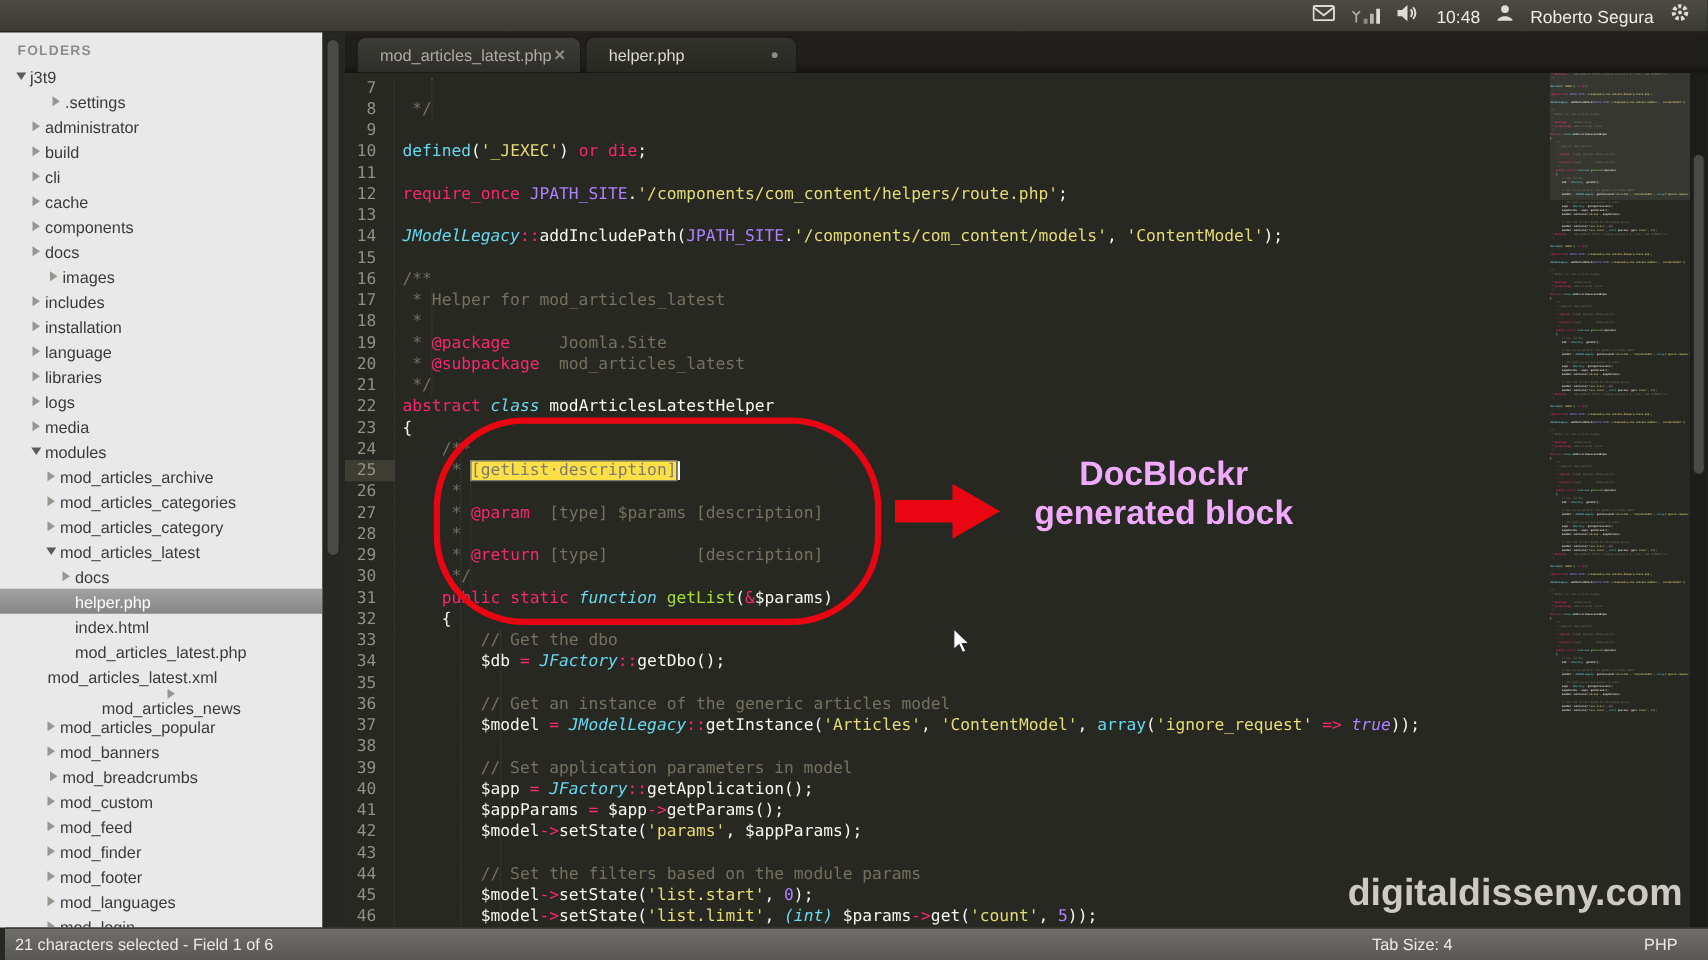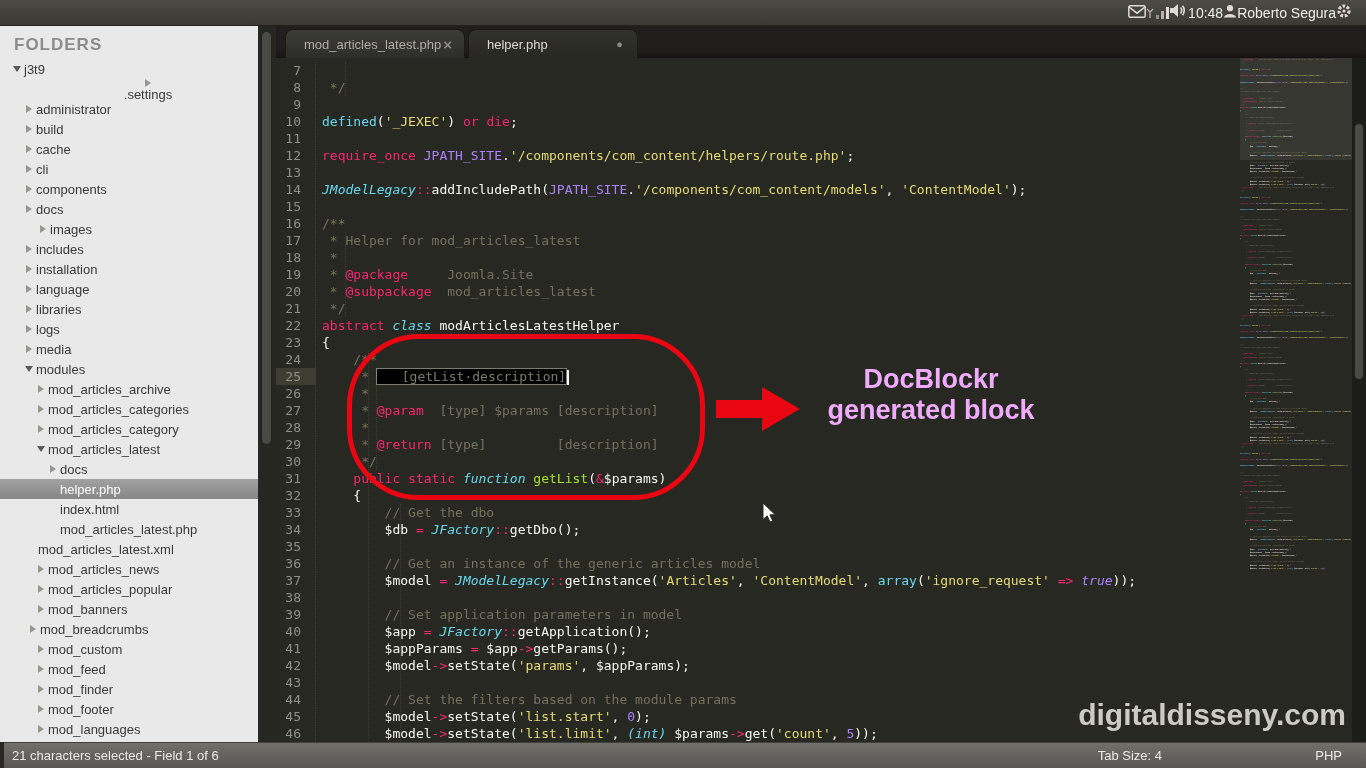--- a/index.html
+++ b/index.html
@@ -4,31 +4,31 @@
 <style>
   * { margin:0; padding:0; box-sizing:border-box; }
   html,body { width:1366px; height:768px; overflow:hidden; background:#272822;
               font-family:"Liberation Sans", sans-serif; }
 
   
   .titlebar { position:absolute; left:0; top:0; width:1366px; height:26px;
     background:linear-gradient(#4d4b45,#3b3934); border-bottom:1px solid #23221e;
     display:flex; align-items:center; color:#f2f0ec; }
   .titlebar .title { font-size:13px; font-weight:bold; margin-left:10px; white-space:nowrap; }
-  .tb-right { margin-left:auto; display:flex; align-items:center; padding-right:14px; }
+  .tb-right { margin-left:auto; display:flex; align-items:center; gap:13px; padding-right:14px; }
   .tb-right .txt { font-size:14px; color:#efece6; }
   .sigwrap { display:flex; align-items:flex-end; gap:2px; height:13px; }
   .sigbar { width:3px; background:#dfdbd2; display:inline-block; }
 
   
   .mainrow { position:absolute; left:0; top:26px; width:1366px; height:716px; display:flex; }
 
   
   .sidebar { width:258px; height:100%; background:#e9e9e9; overflow:hidden; position:relative; }
-  .sb-header { font-size:17px; font-weight:bold; letter-spacing:1px; color:#8c8c8c;
+  .sb-header { font-size:11px; font-weight:bold; letter-spacing:1px; color:#8c8c8c;
     padding:9px 0 4px 14px; }
   .sb-item { height:20px; display:flex; align-items:center; font-size:13px; color:#3a3a3a;
     white-space:nowrap; cursor:default; }
   .sb-item.selected { background:linear-gradient(#a2a2a2,#868686); color:#ffffff; }
   .arrow { width:14px; flex:none; display:flex; align-items:center; justify-content:center; }
   .arr-exp { width:0; height:0; border-left:4.5px solid transparent; border-right:4.5px solid transparent;
     border-top:6px solid #5b5b58; }
   .arr-col { width:0; height:0; border-top:4.5px solid transparent; border-bottom:4.5px solid transparent;
     border-left:6px solid #979792; }
 
@@ -63,21 +63,21 @@
 
   .tok-kw      { color:#f92672; }
   .tok-type    { color:#66d9ef; font-style:italic; }
   .tok-fn      { color:#66d9ef; }
   .tok-green   { color:#a6e22e; }
   .tok-str     { color:#e6db74; }
   .tok-num     { color:#ae81ff; }
   .tok-const   { color:#ae81ff; font-style:italic; }
   .tok-comment { color:#75715e; }
   .tok-plain   { color:#f8f8f2; }
-  .tok-sel { color:#7d7b6c; background:#000000; outline:1px solid #7d7c6e;padding-left:25px; }
+  .tok-sel { color:#7d7b6c; background:#fde047; outline:1px solid #7d7c6e; }
   .tok-caret { display:inline-block; width:2px; height:15px; background:#f8f8f0;
     vertical-align:middle; margin-left:1px; }
 
   .guide { position:absolute; width:0; border-left:1px dotted rgba(255,255,255,0.10); }
 
   
   .minimap { position:absolute; right:14px; top:0; bottom:0; width:112px; overflow:hidden; }
   .minimap-inner { transform:scale(0.25); transform-origin:top left; width:448px;
     font-family:"DejaVu Sans Mono","Liberation Mono",monospace; font-size:8px; line-height:12.8px;
     white-space:pre; }
@@ -155,21 +155,21 @@
 
   <div class="sidebar">
     <div class="sb-header">FOLDERS</div>
     <div id="sb-tree">
         <div class="sb-item" style="padding-left: 10px;">
           <span class="arrow">
             <span class="arr-exp"></span>
           </span>
           <span>j3t9</span>
         </div>
-        <div class="sb-item" style="padding-left: 38px; flex-direction: column;">
+        <div class="sb-item" style="padding-left: 38px;">
           <span class="arrow">
             <span class="arr-col"></span>
           </span>
           <span>.settings</span>
         </div>
         <div class="sb-item" style="padding-left: 22px;">
           <span class="arrow">
             <span class="arr-col"></span>
           </span>
           <span>administrator</span>
@@ -177,27 +177,27 @@
         <div class="sb-item" style="padding-left: 22px;">
           <span class="arrow">
             <span class="arr-col"></span>
           </span>
           <span>build</span>
         </div>
         <div class="sb-item" style="padding-left: 22px;">
           <span class="arrow">
             <span class="arr-col"></span>
           </span>
+          <span>cli</span>
+        </div>
+        <div class="sb-item" style="padding-left: 22px;">
+          <span class="arrow">
+            <span class="arr-col"></span>
+          </span>
           <span>cache</span>
-        </div>
-        <div class="sb-item" style="padding-left: 22px;">
-          <span class="arrow">
-            <span class="arr-col"></span>
-          </span>
-          <span>cli</span>
         </div>
         <div class="sb-item" style="padding-left: 22px;">
           <span class="arrow">
             <span class="arr-col"></span>
           </span>
           <span>components</span>
         </div>
         <div class="sb-item" style="padding-left: 22px;">
           <span class="arrow">
             <span class="arr-col"></span>
@@ -291,39 +291,39 @@
           <span>index.html</span>
         </div>
         <div class="sb-item" style="padding-left: 46px;">
           <span class="arrow"></span>
           <span>mod_articles_latest.php</span>
         </div>
         <div class="sb-item" style="padding-left: 24px;">
           <span class="arrow"></span>
           <span>mod_articles_latest.xml</span>
         </div>
-        <div class="sb-item" style="padding-left: 34px;">
+        <div class="sb-item" style="padding-left: 16px; flex-direction: column;">
           <span class="arrow">
             <span class="arr-col"></span>
           </span>
           <span>mod_articles_news</span>
         </div>
         <div class="sb-item" style="padding-left: 34px;">
           <span class="arrow">
             <span class="arr-col"></span>
           </span>
           <span>mod_articles_popular</span>
         </div>
         <div class="sb-item" style="padding-left: 34px;">
           <span class="arrow">
             <span class="arr-col"></span>
           </span>
           <span>mod_banners</span>
         </div>
-        <div class="sb-item" style="padding-left: 26px;">
+        <div class="sb-item" style="padding-left: 36px;">
           <span class="arrow">
             <span class="arr-col"></span>
           </span>
           <span>mod_breadcrumbs</span>
         </div>
         <div class="sb-item" style="padding-left: 34px;">
           <span class="arrow">
             <span class="arr-col"></span>
           </span>
           <span>mod_custom</span>

